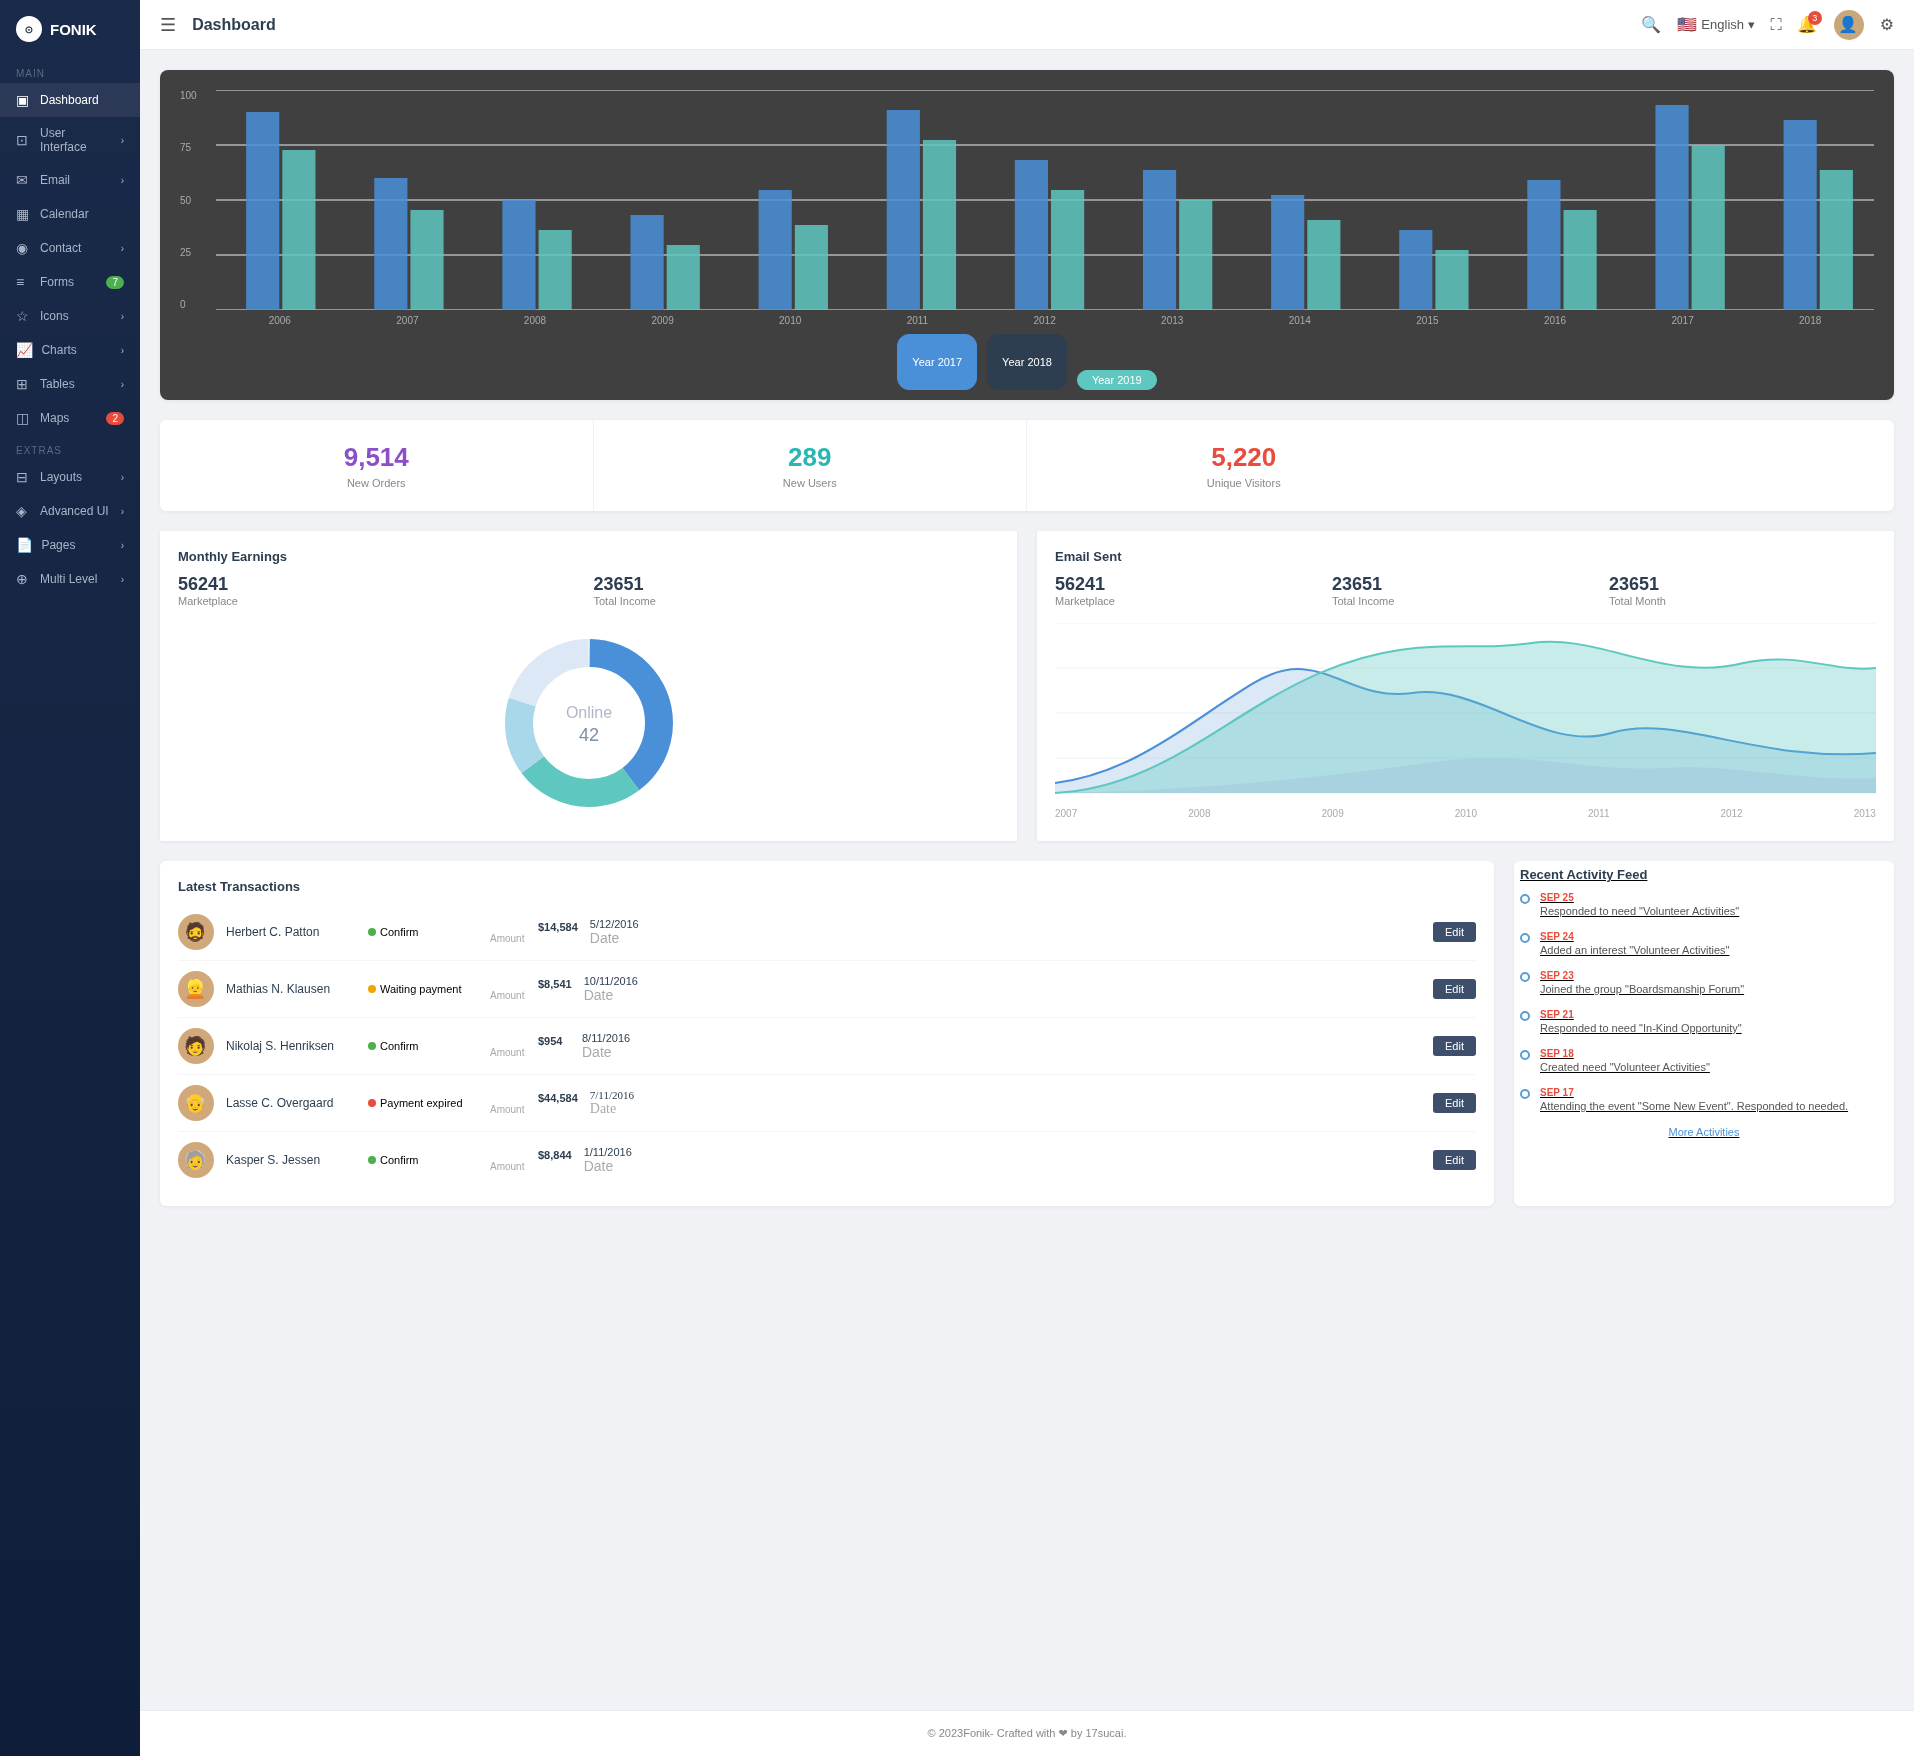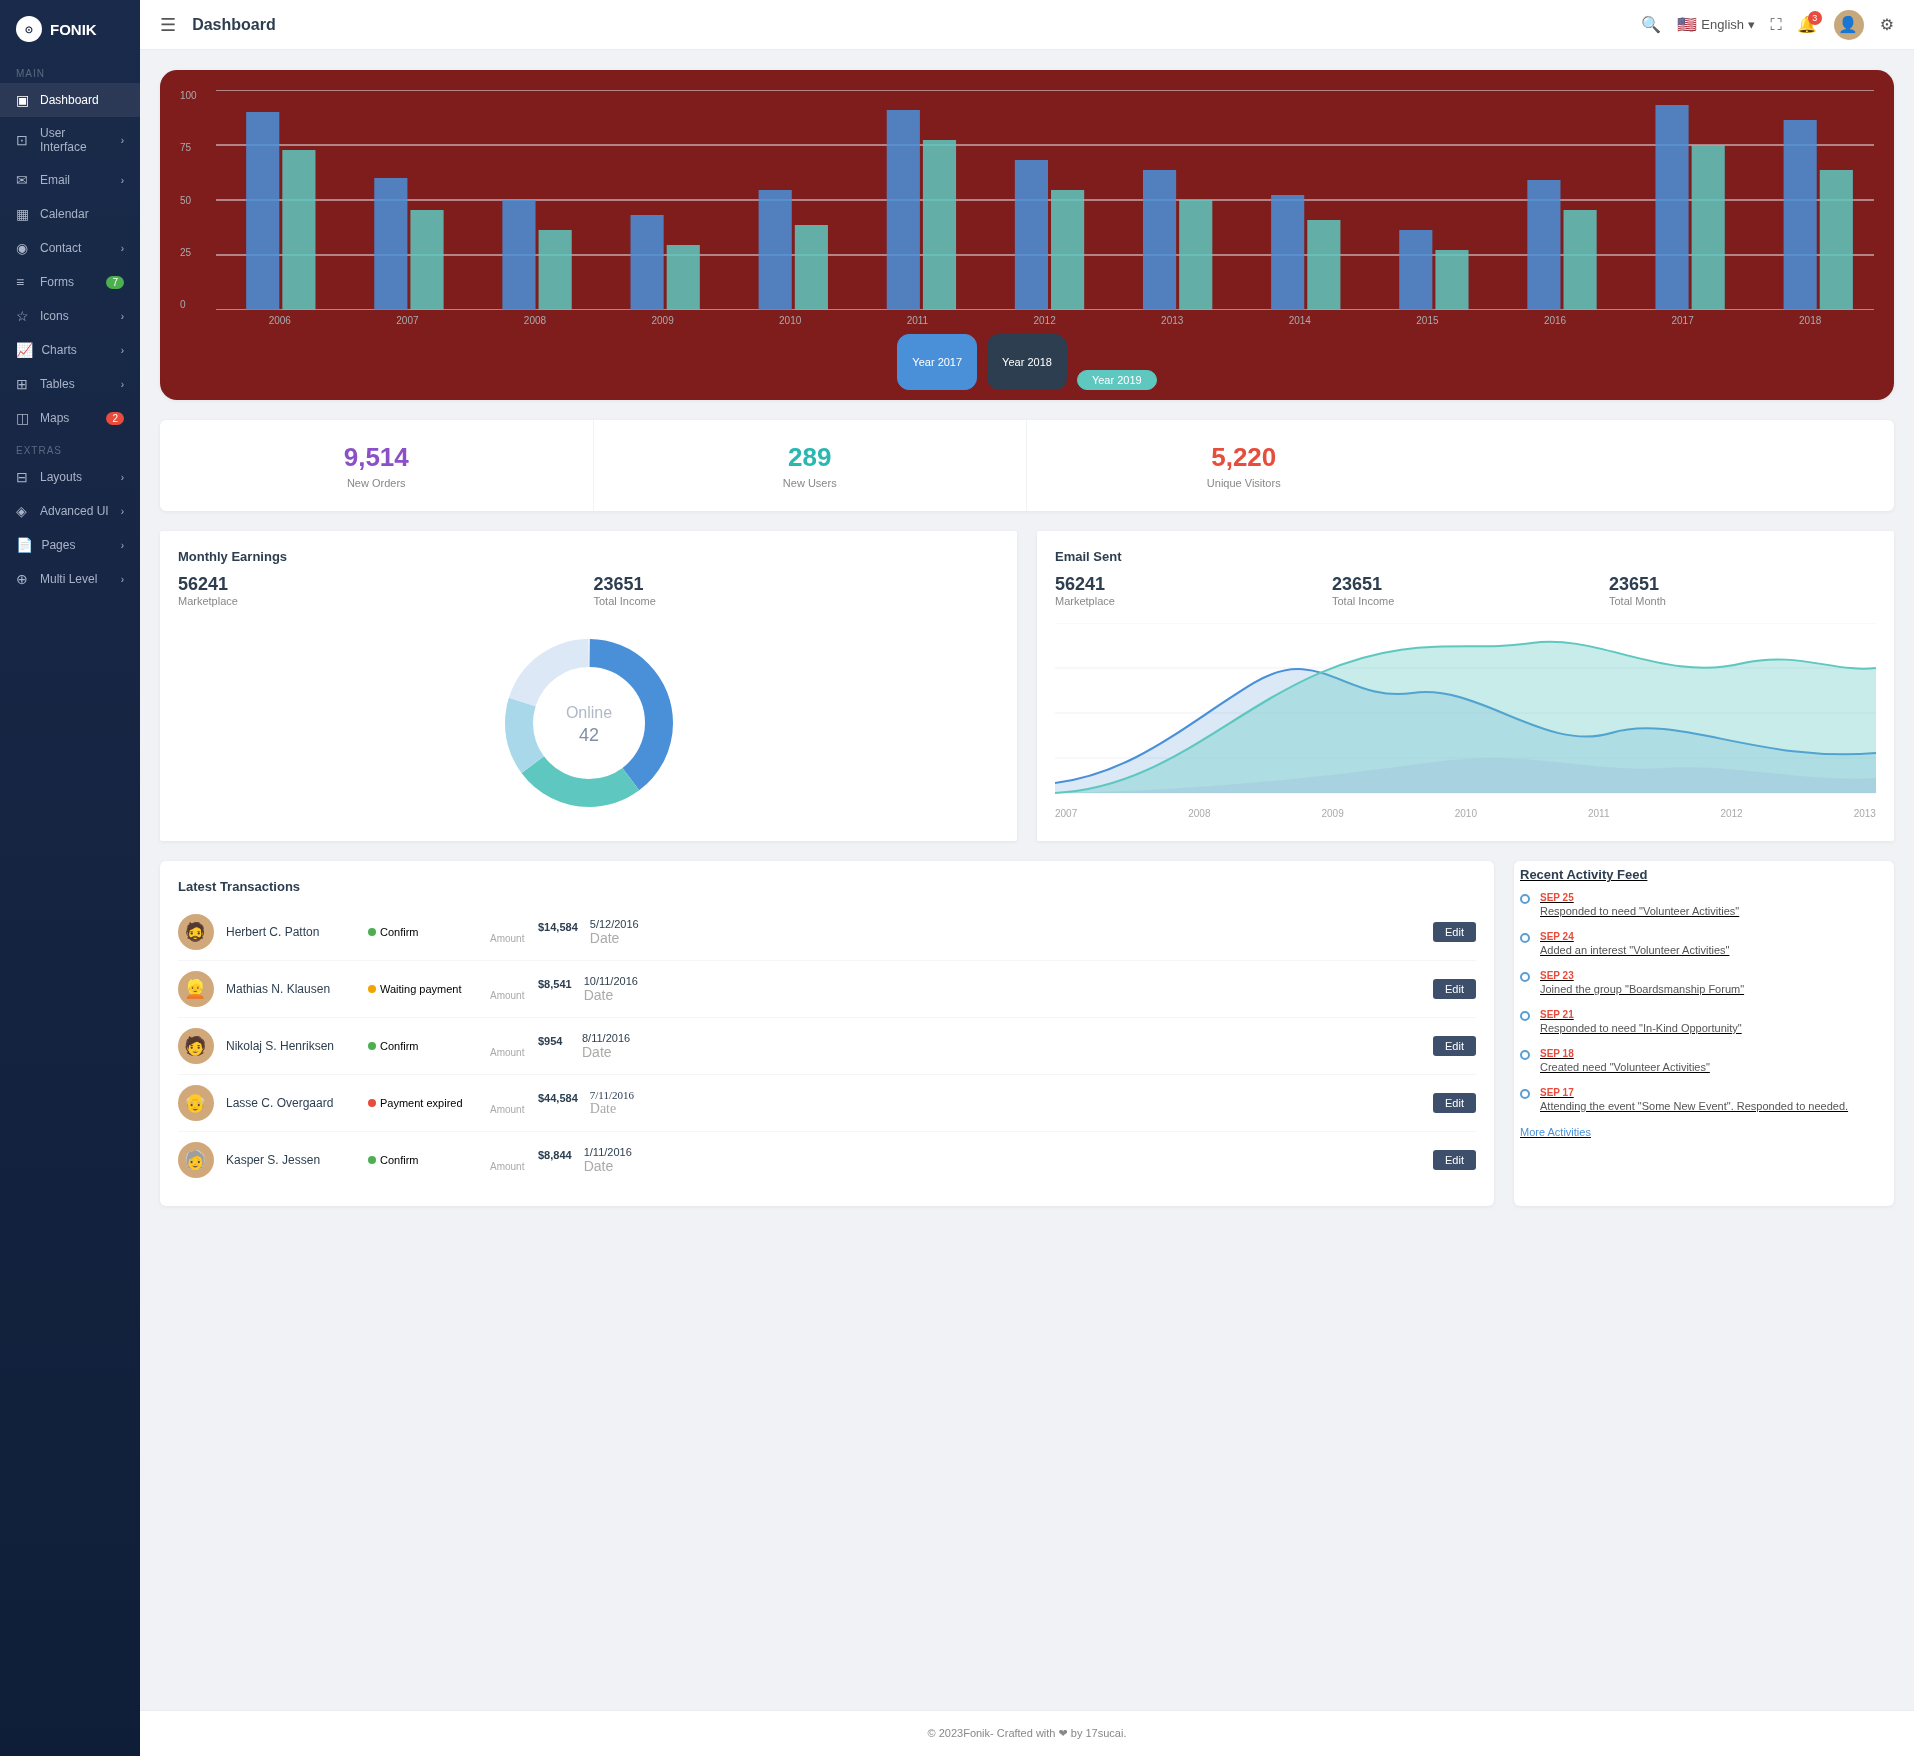--- a/index.html
+++ b/index.html
@@ -82,21 +82,21 @@
       display: flex; align-items: center; justify-content: center;
     }
     .avatar { width: 30px; height: 30px; border-radius: 50%; background: #c8a87a; cursor: pointer; overflow: hidden; display: flex; align-items: center; justify-content: center; font-size: 16px; }
     .gear-icon { color: #555; font-size: 16px; cursor: pointer; }
 
     
     #content { padding: 20px; flex: 1; }
 
     
     .chart-section {
-      background: #7f1d1d; border-radius: 17px; padding: 20px 20px 10px;
+      background: #404040; border-radius: 8px; padding: 20px 20px 10px;
       margin-bottom: 20px; box-shadow: 0 1px 4px rgba(0,0,0,0.06);
     }
     .bar-chart-svg { width: 100%; height: 220px; }
     .chart-legend { display: flex; justify-content: center; gap: 10px; margin-top: 8px; }
     .legend-btn {
       padding: 3px 14px; border-radius: 12px; border: 1.5px solid #ccc;
       font-size: 11px; cursor: pointer; background: white; color: #555;
     }
     .legend-btn.active-2017 { background: #4a90d9; color: white; border-color: #4a90d9; }
     .legend-btn.active-2018 { background: #2c3e50; color: white; border-color: #2c3e50; }
@@ -162,21 +162,21 @@
     .tx-date-val { font-size: 11px; color: #2c3e50; }
     .tx-date-label { font-size: 14px; color: #aaa; }
     .tx-edit { background: #3d4f6b; color: white; border: none; padding: 4px 12px; border-radius: 3px; font-size: 11px; cursor: pointer; margin-left: auto; }
 
     .activity-item { display: flex; gap: 10px; margin-bottom: 14px; }
     .activity-dot-col { display: flex; flex-direction: column; align-items: center; }
     .act-dot { width: 10px; height: 10px; border-radius: 50%; border: 2px solid #5a9fd4; background: white; flex-shrink: 0; margin-top: 2px; }
     .act-content { flex: 1; }
     .act-date { font-size: 10px; color: #e74c3c; font-weight: 600; margin-bottom: 2px; }
     .act-text { font-size: 11px; color: #555; }
-    .more-activities { color: #4a90d9; font-size: 11px; cursor: pointer; margin-top: 6px; }
+    .more-activities { color: #4a90d9; font-size: 11px; cursor: pointer; margin-top: 6px; text-align: center; }
 
     
     #footer {
       text-align: center; padding: 16px; color: #888; font-size: 11px;
       border-top: 1px solid #e8ecf0; background: white;
     }
 
     
     .y-labels { position: absolute; left: 0; top: 0; height: 220px; display: flex; flex-direction: column; justify-content: space-between; font-size: 10px; color: #aaa; width: 28px; }
     .chart-area { position: relative; padding-left: 36px; }

